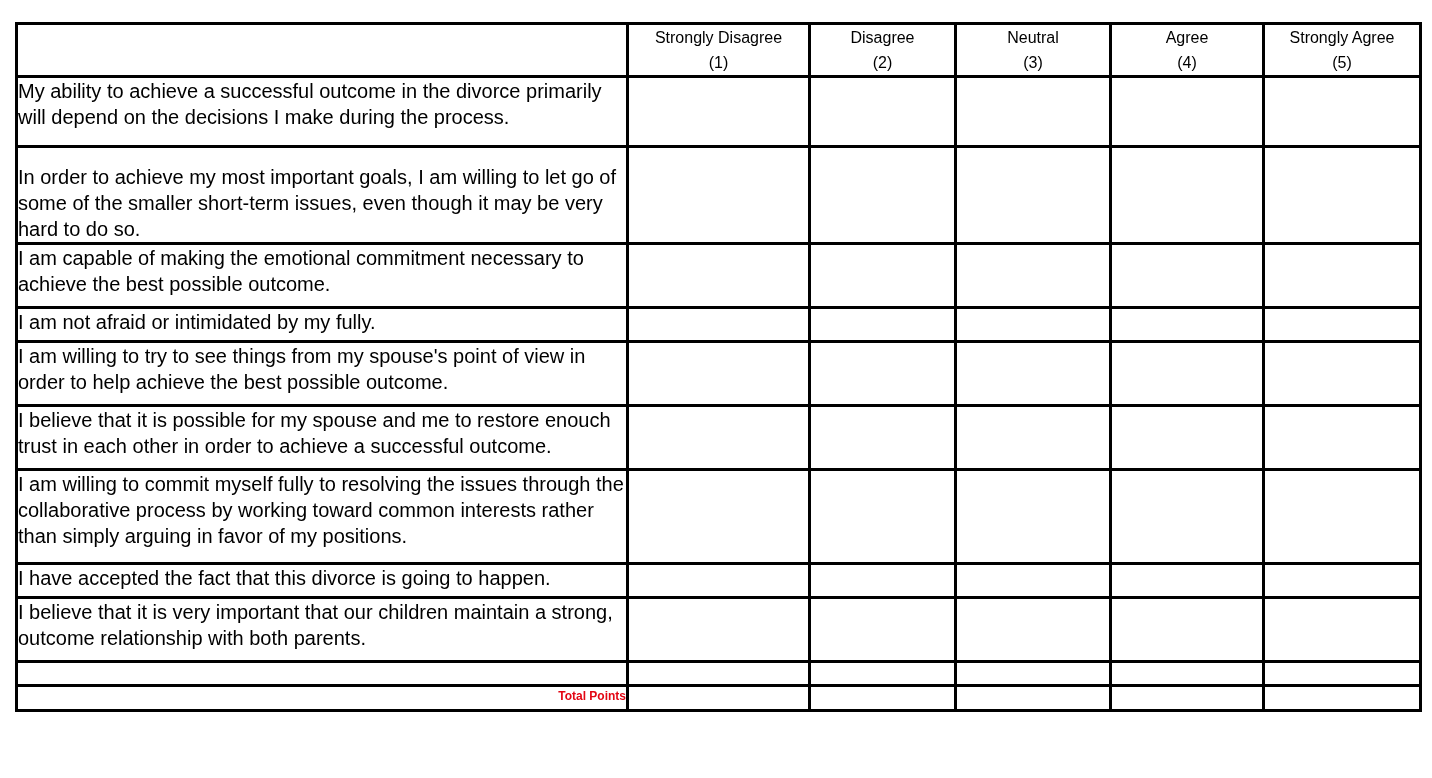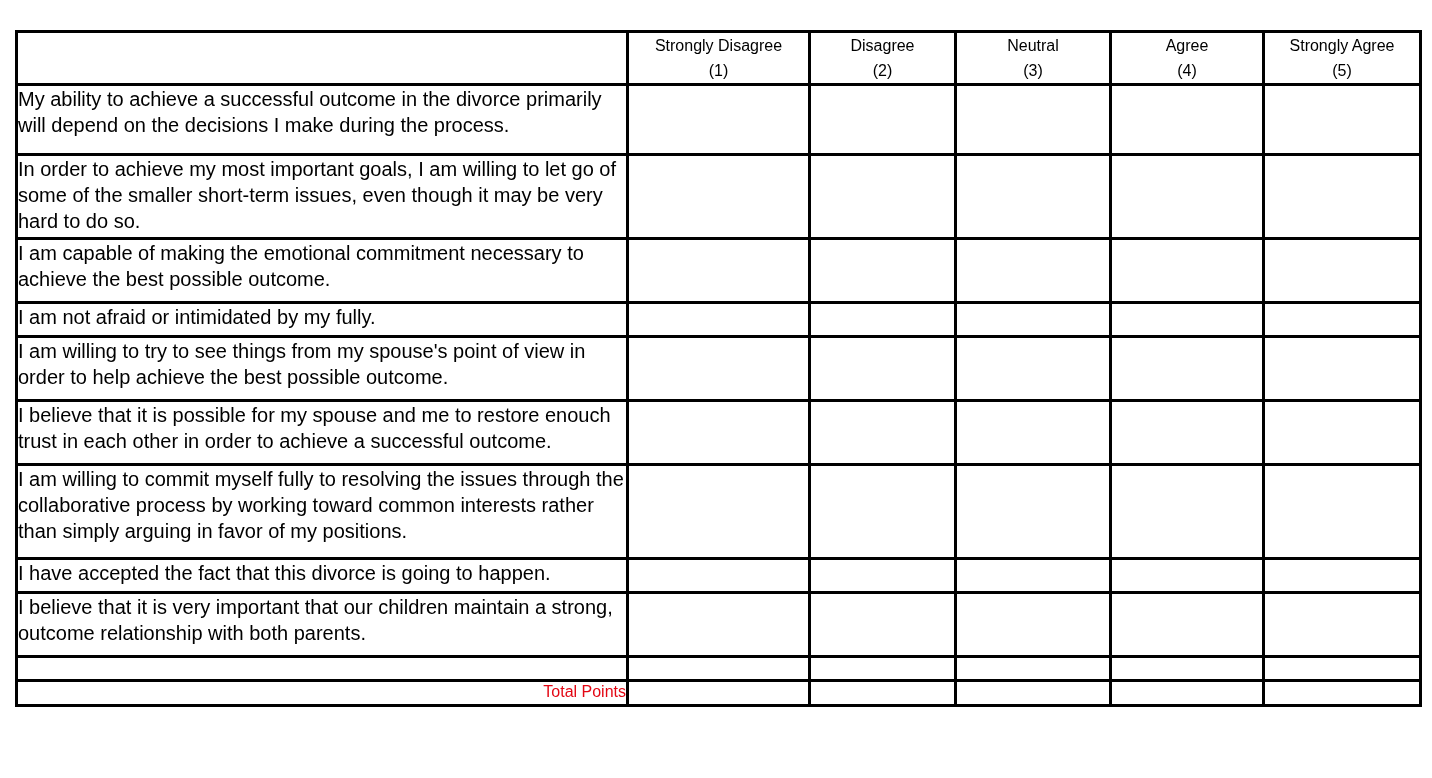--- a/index.html
+++ b/index.html
@@ -13,21 +13,21 @@
     color: #000000;
   }
   .page {
     position: relative;
     width: 1432px;
     height: 778px;
   }
   table.survey {
     position: absolute;
     left: 15px;
-    top: 30px;
+    top: 22px;
     border-collapse: collapse;
     table-layout: fixed;
     width: 1404px;
     background: #a21caf;
   }
   table.survey td, table.survey th {
     border: 3px solid #000000;
     padding: 0;
     vertical-align: top;
     background: #ffffff;
@@ -43,25 +43,25 @@
   th.scale-head .scale-label,
   th.scale-head .scale-value {
     display: block;
   }
   td.stmt {
     font-size: 20px;
     line-height: 26px;
     text-align: left;
     padding: 4px 4px 0 5px;
   }
-  td.stmt.pt-extra { }
+  td.stmt.pt-extra { padding-top: 16px; }
   td.total-label {
-    font-size: 16px;
+    font-size: 12px;
     line-height: 19px;
-    font-weight: 400;
+    font-weight: 700;
     text-align: right;
     vertical-align: middle;
     padding: 0 3px 2px 0;
     color: #e30613;
   }
   
   tr.h48 { height: 48px; }
   tr.h70 { height: 70px; }
   tr.h84 { height: 84px; }
   tr.h64 { height: 64px; }

